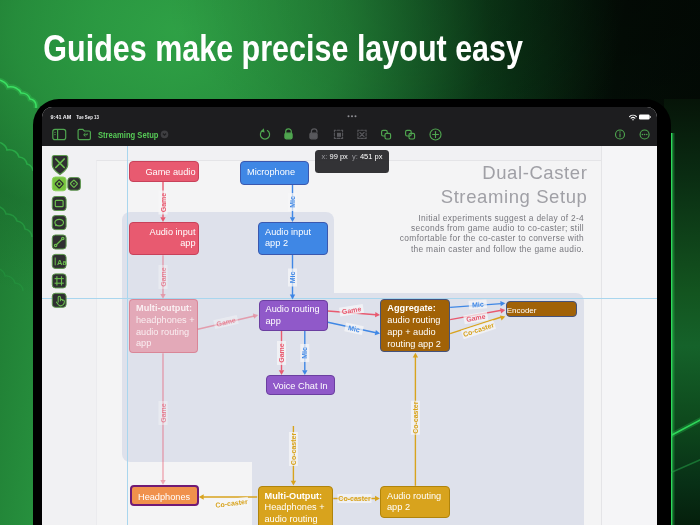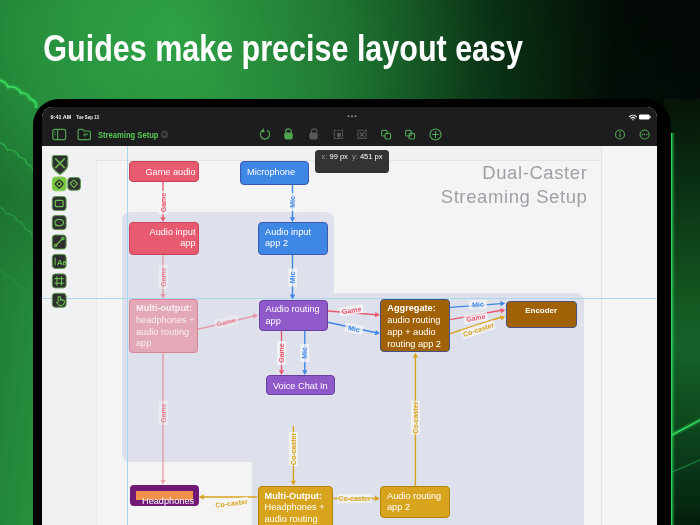--- a/index.html
+++ b/index.html
@@ -26,21 +26,21 @@
   .lav{position:absolute;background:#dee1eb;border-radius:8px;}
   .guideh{position:absolute;left:0;width:615px;height:1px;background:#a9d6ee;}
   .guidev{position:absolute;top:39px;width:1px;height:379px;background:#a9d6ee;}
   
   .node{position:absolute;border-radius:4px;color:#fff;font-size:9.2px;line-height:11.7px;
         padding:3.5px 2px 0 6px;box-sizing:border-box;white-space:nowrap;}
   .pink{background:#e85a70;border:1px solid #c8415a;text-align:right;}
   .blue{background:#3f87e5;border:1px solid #3b58ae;}
   .purple{background:#9059c9;border:1px solid #6b3fa0;}
   .gold{background:#d8a31d;border:1px solid #b0840c;}
-  .orange{background:#f0914c;border:6px solid #701a75;}
+  .orange{background:#f0914c;border:2px solid #701a75;}
   .slate{background:#a16207;border:1px solid #44527d;}
   .b{font-weight:bold;}
   
   #tip{position:absolute;left:273px;top:43px;width:74px;height:23px;background:rgba(40,40,43,.95);
        border-radius:3.5px;color:#fff;font-size:7.5px;line-height:13px;text-align:center;}
   #tip .k{color:#97979c;}
   
   #ctitle{position:absolute;right:69.5px;top:53.5px;width:240px;text-align:right;color:#a0a0a6;
           font-size:18.5px;line-height:24.5px;font-weight:normal;letter-spacing:.6px;}
   #cpara{position:absolute;right:73px;top:105.5px;width:200px;text-align:right;color:#77777d;
@@ -201,28 +201,29 @@
   </g>
 </svg>
 
   <div class="node pink" style="left:87px;top:54px;width:69.5px;height:20.5px;line-height:13px;">Game audio</div>
   <div class="node blue" style="left:198px;top:54px;width:69px;height:24px;line-height:13px;">Microphone</div>
   <div class="node pink" style="left:87px;top:115px;width:69.5px;height:33px;">Audio input<br>app</div>
   <div class="node blue" style="left:216px;top:115px;width:69.5px;height:32.5px;">Audio input<br>app 2</div>
   <div class="node" style="left:87px;top:191.7px;width:68.5px;height:54.5px;background:rgba(233,92,114,.42);border:1px solid rgba(201,66,90,.35);color:rgba(255,255,255,.8);"><span class="b">Multi-output:</span><br>headphones +<br>audio routing<br>app</div>
   <div class="node purple" style="left:216.5px;top:192.7px;width:69px;height:31px;">Audio routing<br>app</div>
   <div class="node slate" style="left:338.3px;top:191.9px;width:69.5px;height:53.5px;"><span class="b">Aggregate:</span><br>audio routing<br>app + audio<br>routing app 2</div>
-  <div class="node slate" style="left:463.7px;top:193.6px;width:71px;height:27px;text-align:center;font-size:8px;line-height:11.5px;padding:3.5px 0 0 0;font-weight:bold;">Encoder</div>
+  <div class="node slate" style="left:463.7px;top:193.6px;width:71px;height:16px;font-size:8px;line-height:11.5px;padding:3.5px 0 0 0;">Encoder</div>
   <div class="node purple" style="left:224px;top:268.2px;width:69px;height:19.5px;line-height:12.5px;">Voice Chat In</div>
   <div class="node orange" style="left:88px;top:378px;width:68.5px;height:21px;line-height:13.5px;">Headphones</div>
   <div class="node gold" style="left:215.5px;top:379px;width:75.5px;height:48px;"><span class="b">Multi-Output:</span><br>Headphones +<br>audio routing</div>
   <div class="node gold" style="left:338px;top:379px;width:70px;height:31.5px;">Audio routing<br>app 2</div>
 
   <div id="tip"><span class="k">x:</span> 99 px&nbsp;&nbsp;<span class="k">y:</span> 451 px</div>
   <div id="ctitle">Dual-Caster<br>Streaming Setup</div>
+  <div id="cpara">Initial experiments suggest a delay of 2-4<br>seconds from game audio to co-caster; still<br>comfortable for the co-caster to converse with<br>the main caster and follow the game audio.</div>
 
   <svg id="hdr" class="abs" style="left:0;top:0" width="615" height="39">
     <g font-family="Liberation Sans, sans-serif">
       <text x="8.6" y="11.5" font-size="5.9" font-weight="bold" fill="#f2f2f5" textLength="20.8" lengthAdjust="spacingAndGlyphs">9:41 AM</text>
       <text x="34.3" y="11.5" font-size="5.9" font-weight="bold" fill="#f2f2f5" textLength="22.5" lengthAdjust="spacingAndGlyphs">Tue Sep 13</text>
       <g fill="#8e8e93">
             <circle cx="306.5" cy="9.3" r="1"></circle>
             <circle cx="310" cy="9.3" r="1"></circle>
             <circle cx="313.5" cy="9.3" r="1"></circle>
           </g>

